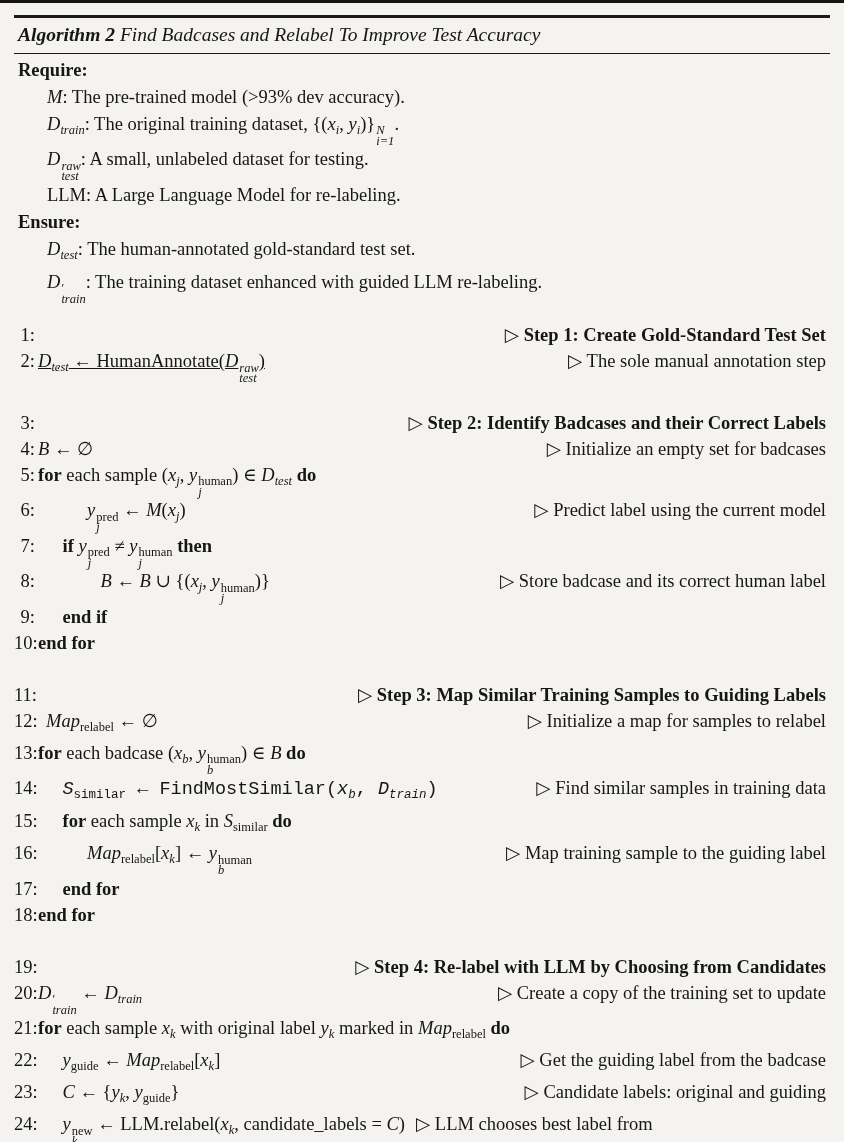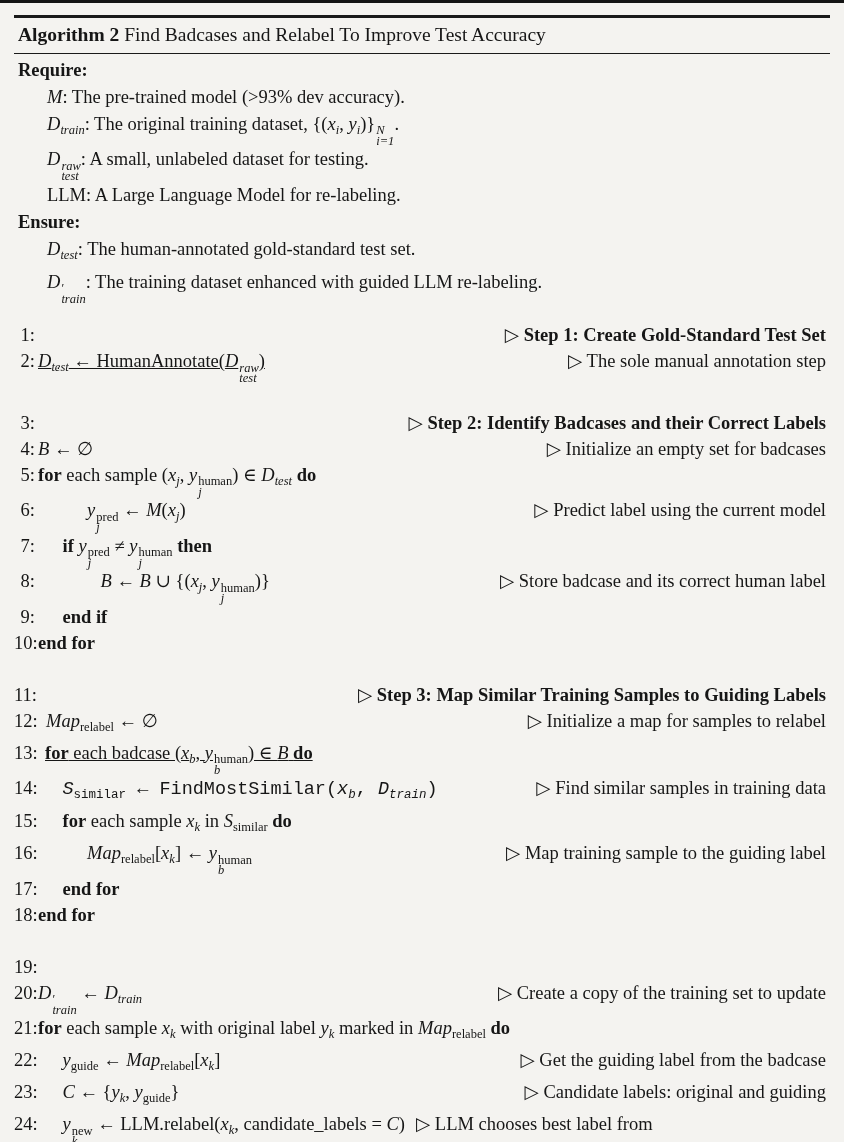--- a/index.html
+++ b/index.html
@@ -7,21 +7,21 @@
     width:844px;height:1142px;overflow:hidden;
     background:#f4f3f0;color:#161616;
     font-family:"Liberation Serif","DejaVu Serif",serif;
     font-size:18.5px;
   }
   .top-strip{height:3px;background:#141414;}
   .algo{margin:0 14px;}
   .rule{background:#1a1a1a;}
   .rule.thick{height:2.5px;margin-top:12px;}
   .rule.thin{height:1.3px;}
-  .algo-title{padding:4px 0 5px 4px;font-size:19.5px;line-height:26px;}
+  .algo-title{padding:4px 0 5px 4px;font-size:19.5px;line-height:26px;font-style:italic;}
   .algo-title .b{font-weight:bold;}
 
   
   .pre-line{line-height:27px;white-space:nowrap;}
   .pre-line.pl0{padding-left:4px;}
   .pre-line.pl1{padding-left:33px;}
   #preamble{padding-top:3px;}
 
   
   .bl{display:flex;align-items:baseline;line-height:26px;}
@@ -140,21 +140,21 @@
         <span class="code" style="margin-left: 3px;"></span>
         <span class="cmt"><span class="g-r">▷ </span><span class="g-b">Step 3: Map Similar Training Samples to Guiding Labels</span></span>
       </div>
       <div class="bl">
         <span class="num">12:</span>
         <span class="code" style="margin-left: 11px;"><span class="g-i">Map</span><span class="g-sbr">relabel</span><span class="g-r"> ← ∅</span></span>
         <span class="cmt"><span class="g-r">▷ Initialize a map for samples to relabel</span></span>
       </div>
       <div class="bl">
         <span class="num">13:</span>
-        <span class="code" style="margin-left: 10px; text-decoration: underline;"><span class="g-b">for</span><span class="g-r"> each badcase (</span><span class="g-i">x</span><span class="g-sbi">b</span><span class="g-r">, </span><span class="g-i">y</span><span class="stk">
+        <span class="code" style="margin-left: 3px;"><span class="g-b">for</span><span class="g-r"> each badcase (</span><span class="g-i">x</span><span class="g-sbi">b</span><span class="g-r">, </span><span class="g-i">y</span><span class="stk">
             <span class="s-r">human</span>
             <span class="s-i">b</span>
           </span><span class="g-r">) ∈ </span><span class="g-i">B</span><span class="g-r"> </span><span class="g-b">do</span></span>
       </div>
       <div class="bl">
         <span class="num">14:</span>
         <span class="code" style="margin-left: 27.5px; font-family: Liberation Mono, monospace;"><span class="g-i">S</span><span class="g-sbr">similar</span><span class="g-r"> ← FindMostSimilar(</span><span class="g-i">x</span><span class="g-sbi">b</span><span class="g-r">, </span><span class="g-i">D</span><span class="g-sbi">train</span><span class="g-r">)</span></span>
         <span class="cmt"><span class="g-r">▷ Find similar samples in training data</span></span>
       </div>
       <div class="bl">
@@ -173,20 +173,21 @@
         <span class="num">17:</span>
         <span class="code" style="margin-left: 27.5px;"><span class="g-b">end for</span></span>
       </div>
       <div class="bl">
         <span class="num">18:</span>
         <span class="code" style="margin-left: 3px;"><span class="g-b">end for</span></span>
       </div>
       <div class="bl" style="margin-top: 26px; gap: 32px;">
         <span class="num">19:</span>
         <span class="code" style="margin-left: 3px;"></span>
+        <span class="cmt"><span class="g-r">▷ </span><span class="g-b">Step 4: Re-label with LLM by Choosing from Candidates</span></span>
       </div>
       <div class="bl">
         <span class="num">20:</span>
         <span class="code" style="margin-left: 3px;"><span class="g-i">D</span><span class="stk">
             <span class="s-r">′</span>
             <span class="s-i">train</span>
           </span><span class="g-r"> ← </span><span class="g-i">D</span><span class="g-sbi">train</span></span>
         <span class="cmt"><span class="g-r">▷ Create a copy of the training set to update</span></span>
       </div>
       <div class="bl">

